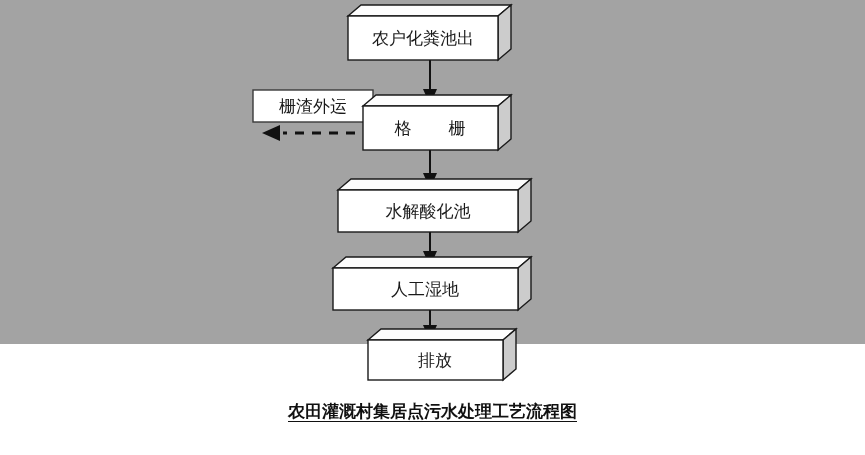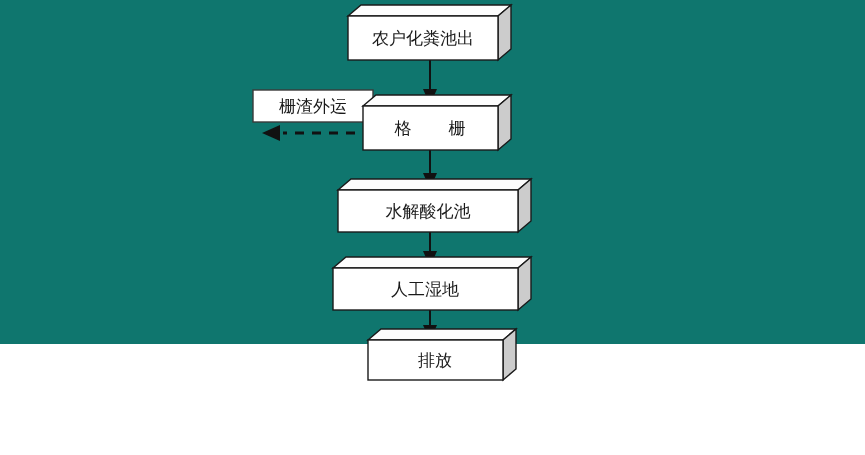--- a/index.html
+++ b/index.html
@@ -10,21 +10,21 @@
   body {
     width: 865px;
     height: 455px;
     font-family: "DejaVu Sans", "Liberation Sans", sans-serif;
     overflow: hidden;
   }
   #stage {
     position: relative;
     width: 865px;
     height: 344px;
-    background: #0f766e;
+    background: #a3a3a3;
   }
   #flow-svg {
     position: absolute;
     left: 0;
     top: 0;
     width: 865px;
     height: 455px;
   }
   .box-face {
     fill: #ffffff;
@@ -153,14 +153,17 @@
 
     <g>
       <polygon class="box-top" points="368,340 381,329 516,329 503,340"></polygon>
       <polygon class="box-side" points="503,340 516,329 516,369 503,380"></polygon>
       <rect class="box-face" x="368" y="340" width="135" height="40"></rect>
       <text class="node-label" x="435" y="361">排放</text>
     </g>
 
   </svg>
 
+  <div class="caption">
+    <span>农田灌溉村集居点污水处理工艺流程图</span>
+  </div>
 
 </div>
 
 </body></html>

